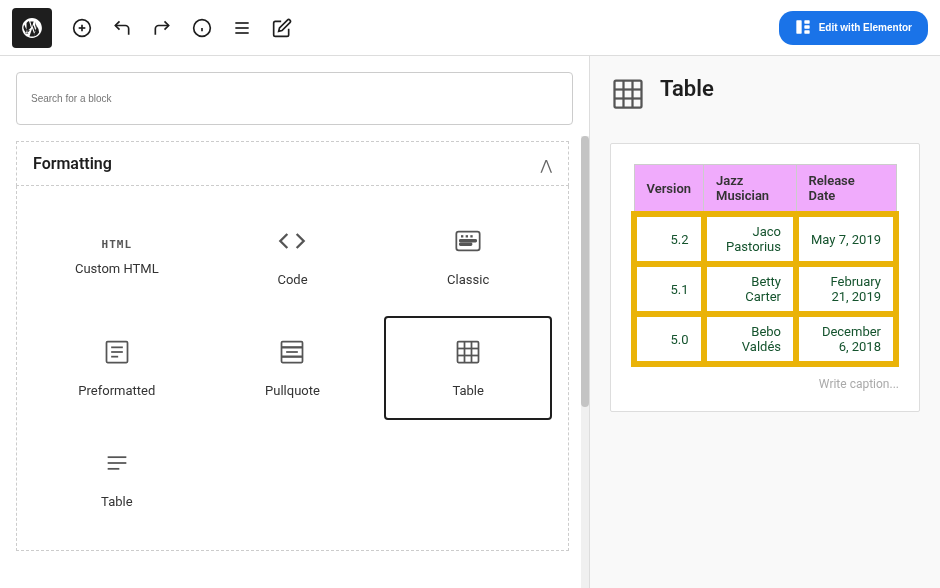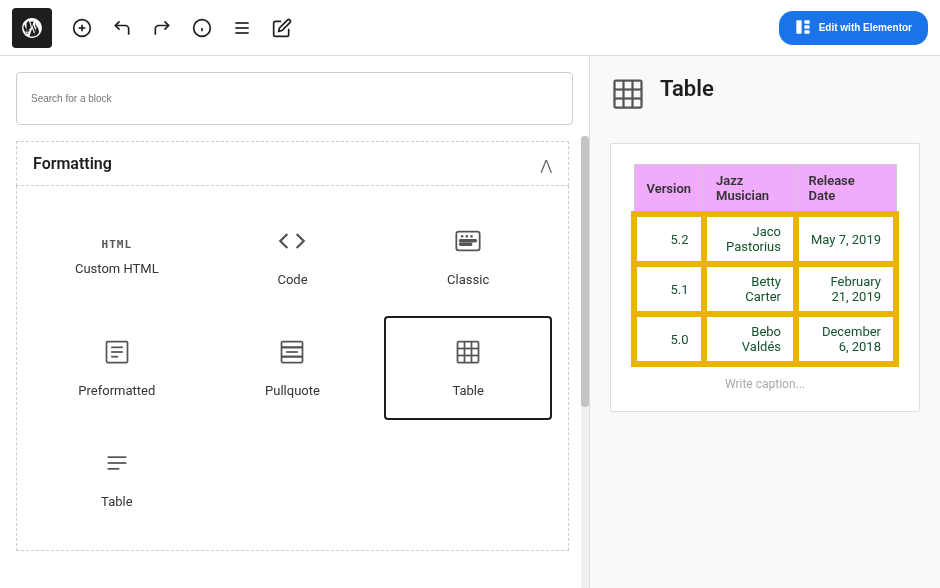--- a/index.html
+++ b/index.html
@@ -217,21 +217,21 @@
     .preview-table td {
       border: 6px solid #eab308;
       padding: 7px 12px;
       color: #14532d;
       text-align: right;
     }
     .caption-area {
       margin-top: 10px;
       font-size: 12px;
       color: #aaa;
-      text-align: center;
+      text-align: right;
     }
 
     
     svg { display: inline-block; }
   </style>
 </head>
 <body>
 
 <div class="toolbar">
   <div class="wp-logo">

